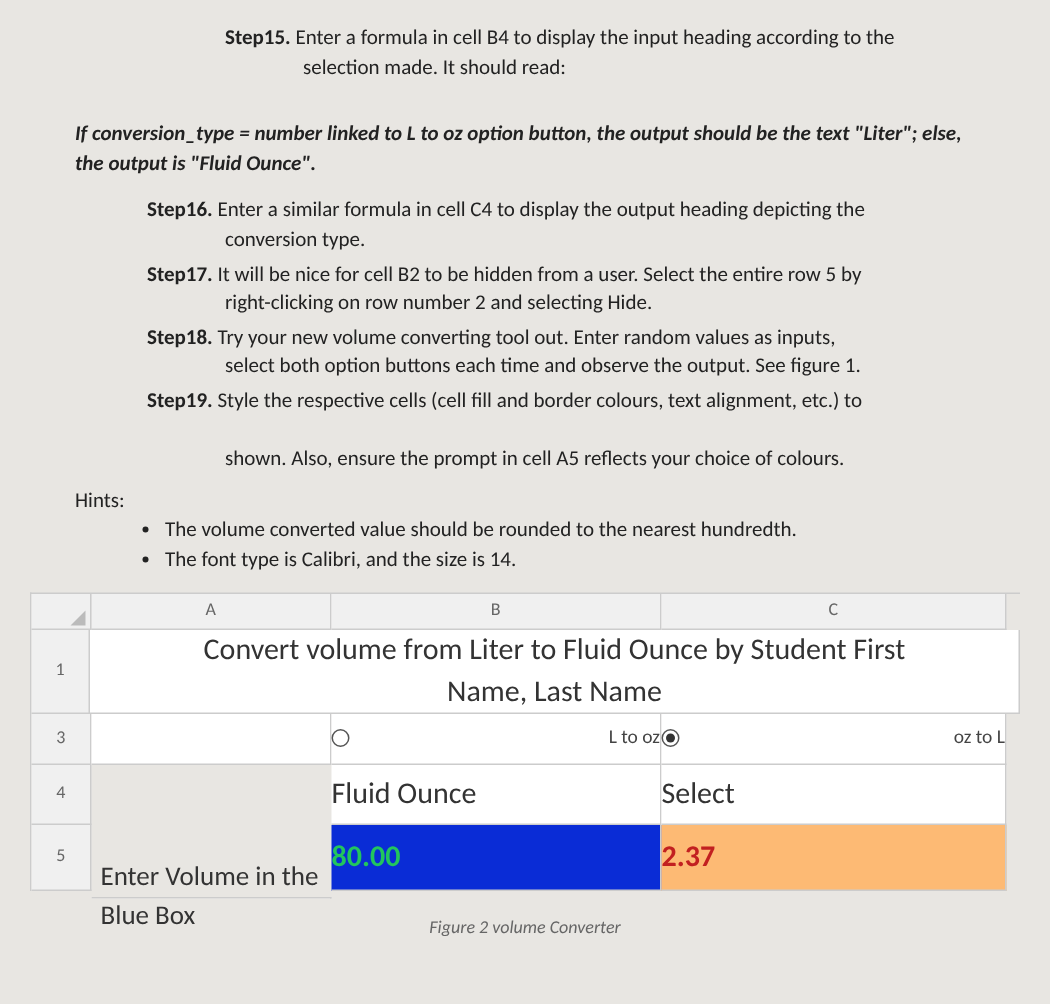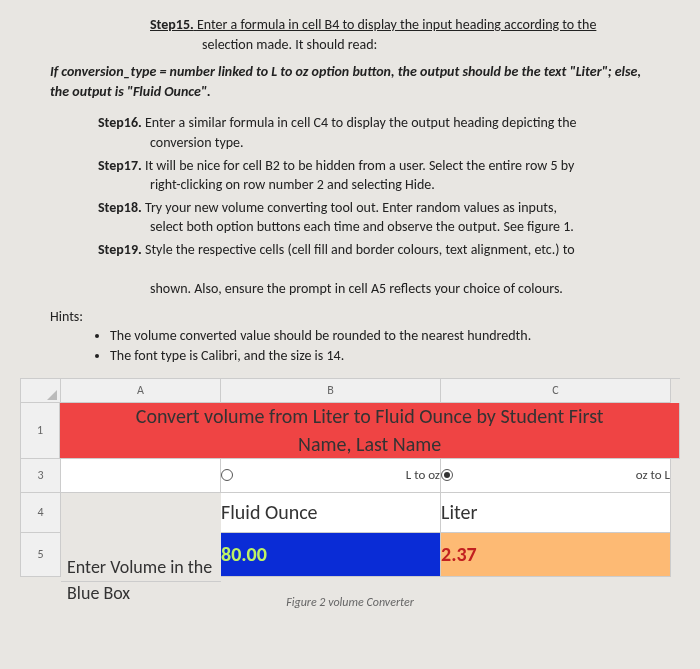--- a/index.html
+++ b/index.html
@@ -15,22 +15,21 @@
       padding: 15px 20px;
       color: #222;
       font-size: 14px;
       line-height: 1.4;
     }
     .step-bold {
       font-weight: bold;
     }
     .indented-block {
       padding-left: 130px;
-      margin-bottom: 8px;
-      text-decoration: underline;
+      margin-bottom: 25px;
     }
     .italic-blue {
       font-style: italic;
       font-weight: bold;
       margin: 8px 30px 6px 30px;
     }
     .indented-step {
       padding-left: 130px;
       text-indent: -52px;
       margin-bottom: 3px;
@@ -101,21 +100,21 @@
       align-items: center;
       justify-content: space-between;
       background: #fff;
       font-size: 14px;
     }
     .row-title {
       height: 56px;
     }
     .title-merge {
       width: 632px;
-      background: #ef4444;
+      background: #ffffff;
       font-size: 20px;
       flex-direction: column;
       justify-content: center;
       color: #333;
       text-align: left;
     }
     .row-opt { height: 34px; }
     .opt-cell { font-size: 13px; color: #444; }
     .radio {
       display: inline-block;
@@ -140,21 +139,21 @@
     .row-val { height: 44px; }
     .val-label {
       justify-content: flex-start;
       padding-left: 6px;
       font-size: 18px;
       color: #333;
       margin-top: 48px;
     }
     .val-blue {
       background: #0a2cd6;
-      color: #bef264;
+      color: #22c55e;
       font-size: 20px;
       font-weight: bold;
     }
     .val-red {
       background: #fdba74;
       color: #c22020;
       font-size: 20px;
       font-weight: bold;
     }
     .caption {
@@ -238,21 +237,21 @@
     <div class="ss-cell col-c opt-cell">
       <span class="radio checked"></span>
       <span>oz to L</span>
     </div>
   </div>
 
   <div class="ss-row row-hd">
     <div class="ss-rowh">4</div>
     <div class="ss-cell col-a val-label" style="border-bottom:none"></div>
     <div class="ss-cell col-b hd-text">Fluid Ounce</div>
-    <div class="ss-cell col-c hd-text">Liter</div>
+    <div class="ss-cell col-c hd-text">Select</div>
   </div>
 
   <div class="ss-row row-val">
     <div class="ss-rowh">5</div>
     <div class="ss-cell col-a val-label">Enter Volume in the Blue Box</div>
     <div class="ss-cell col-b val-blue">80.00</div>
     <div class="ss-cell col-c val-red">2.37</div>
   </div>
 </div>
 

